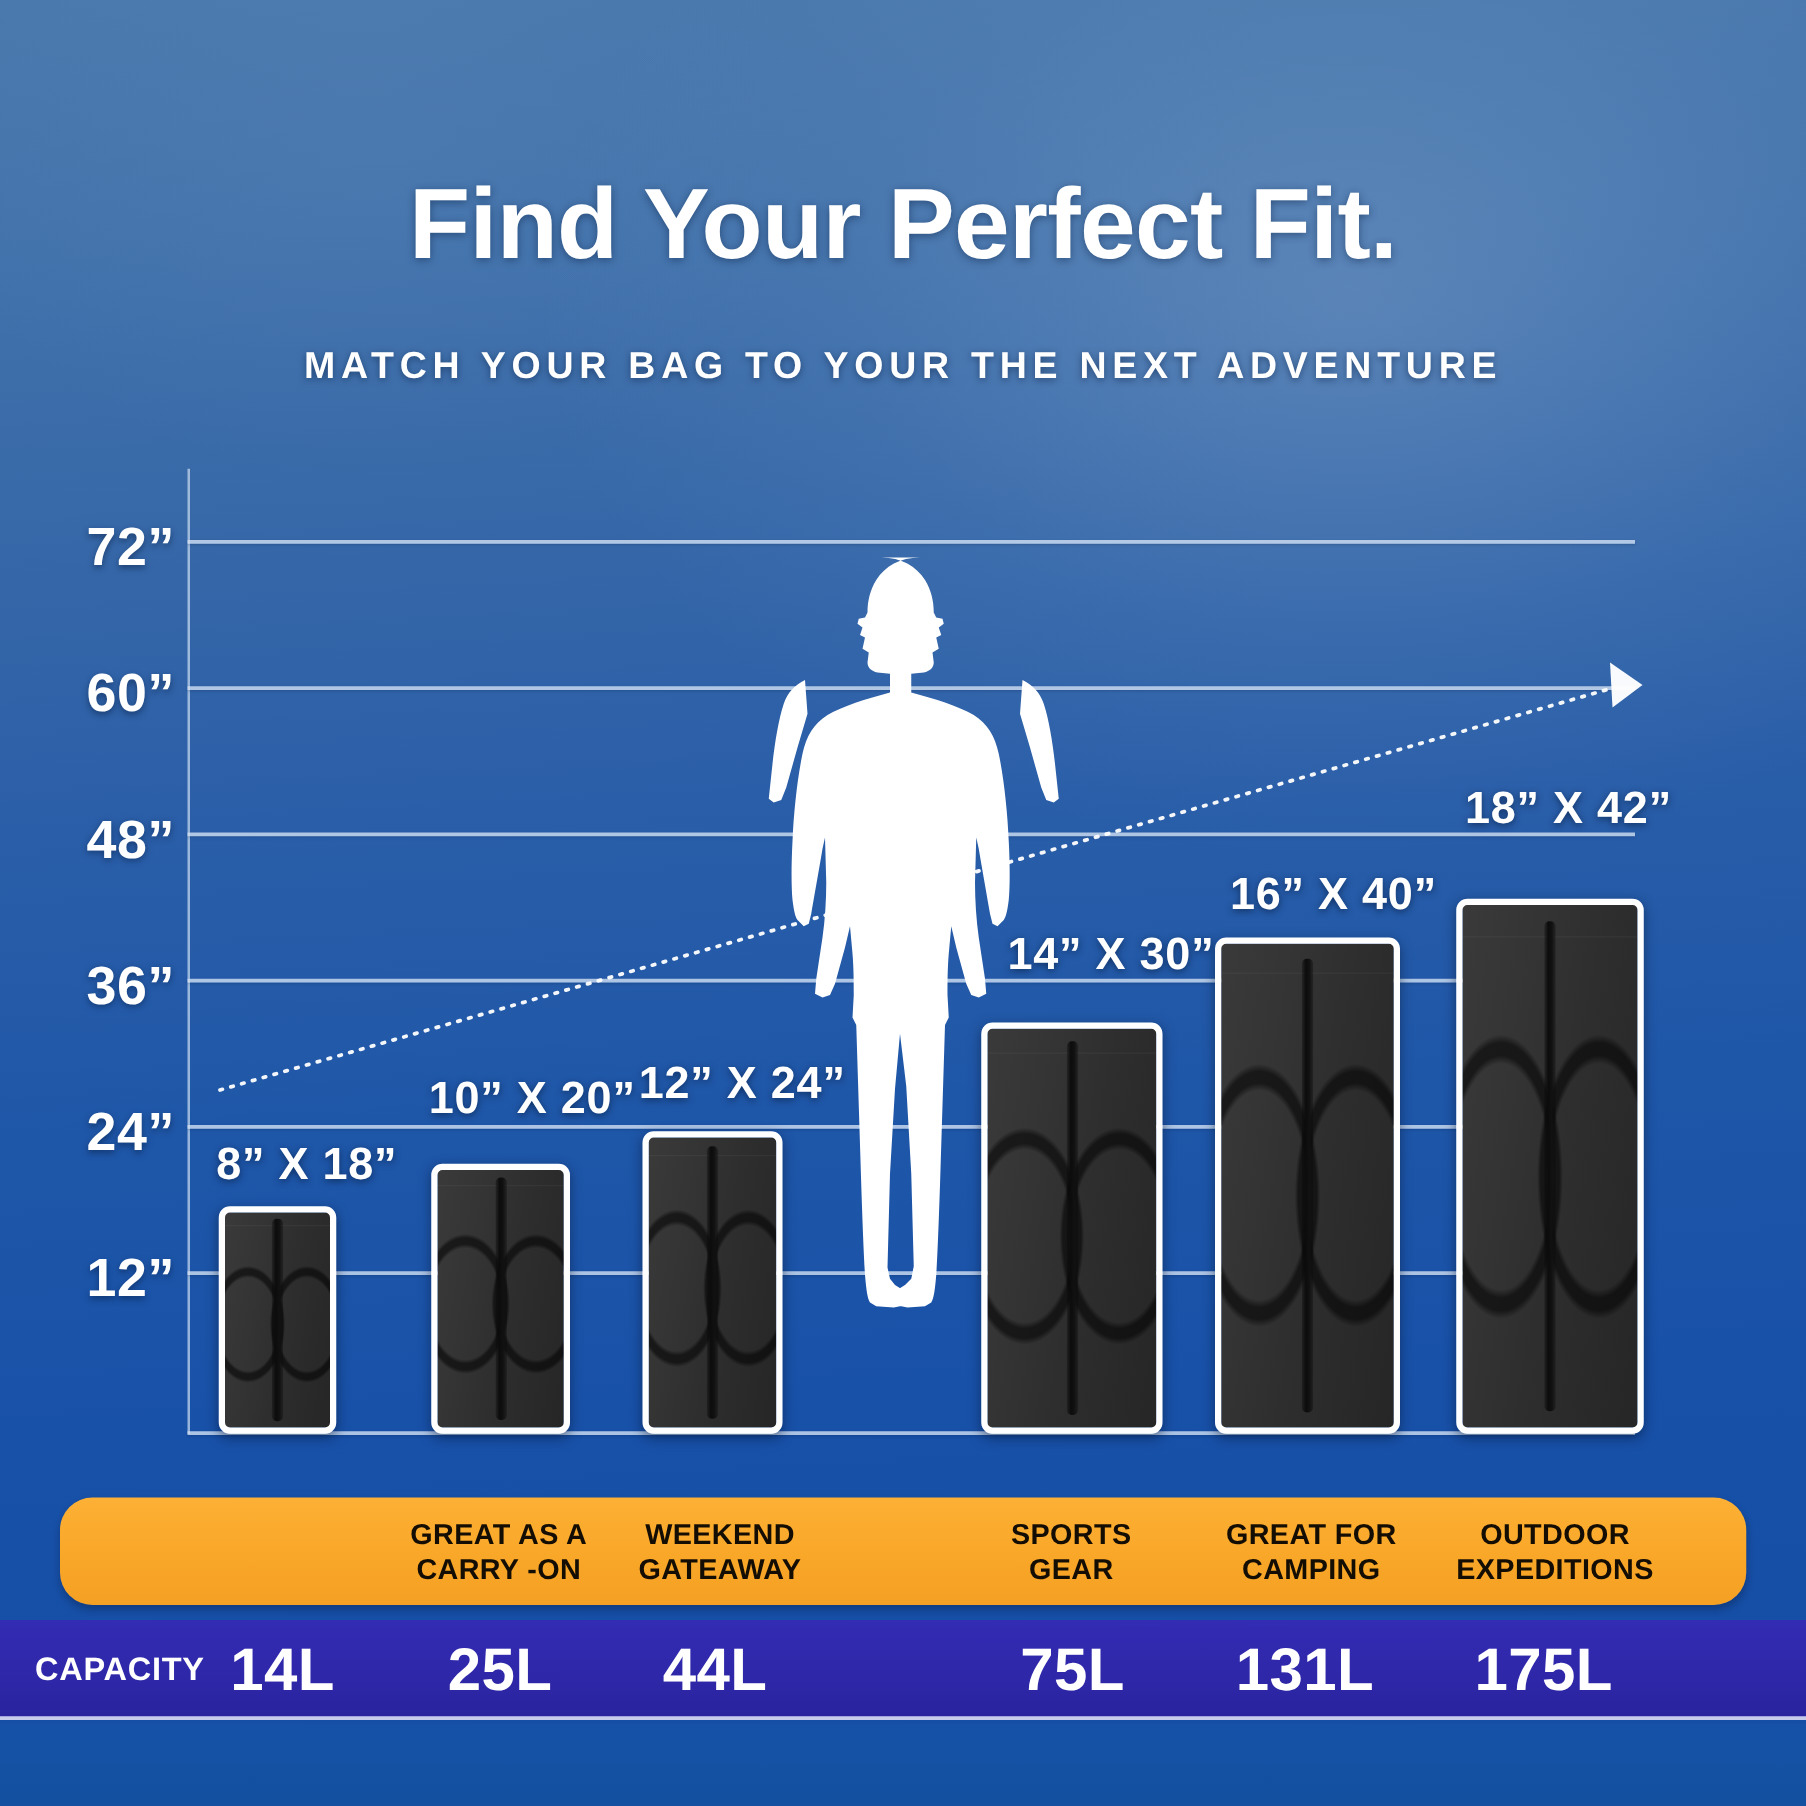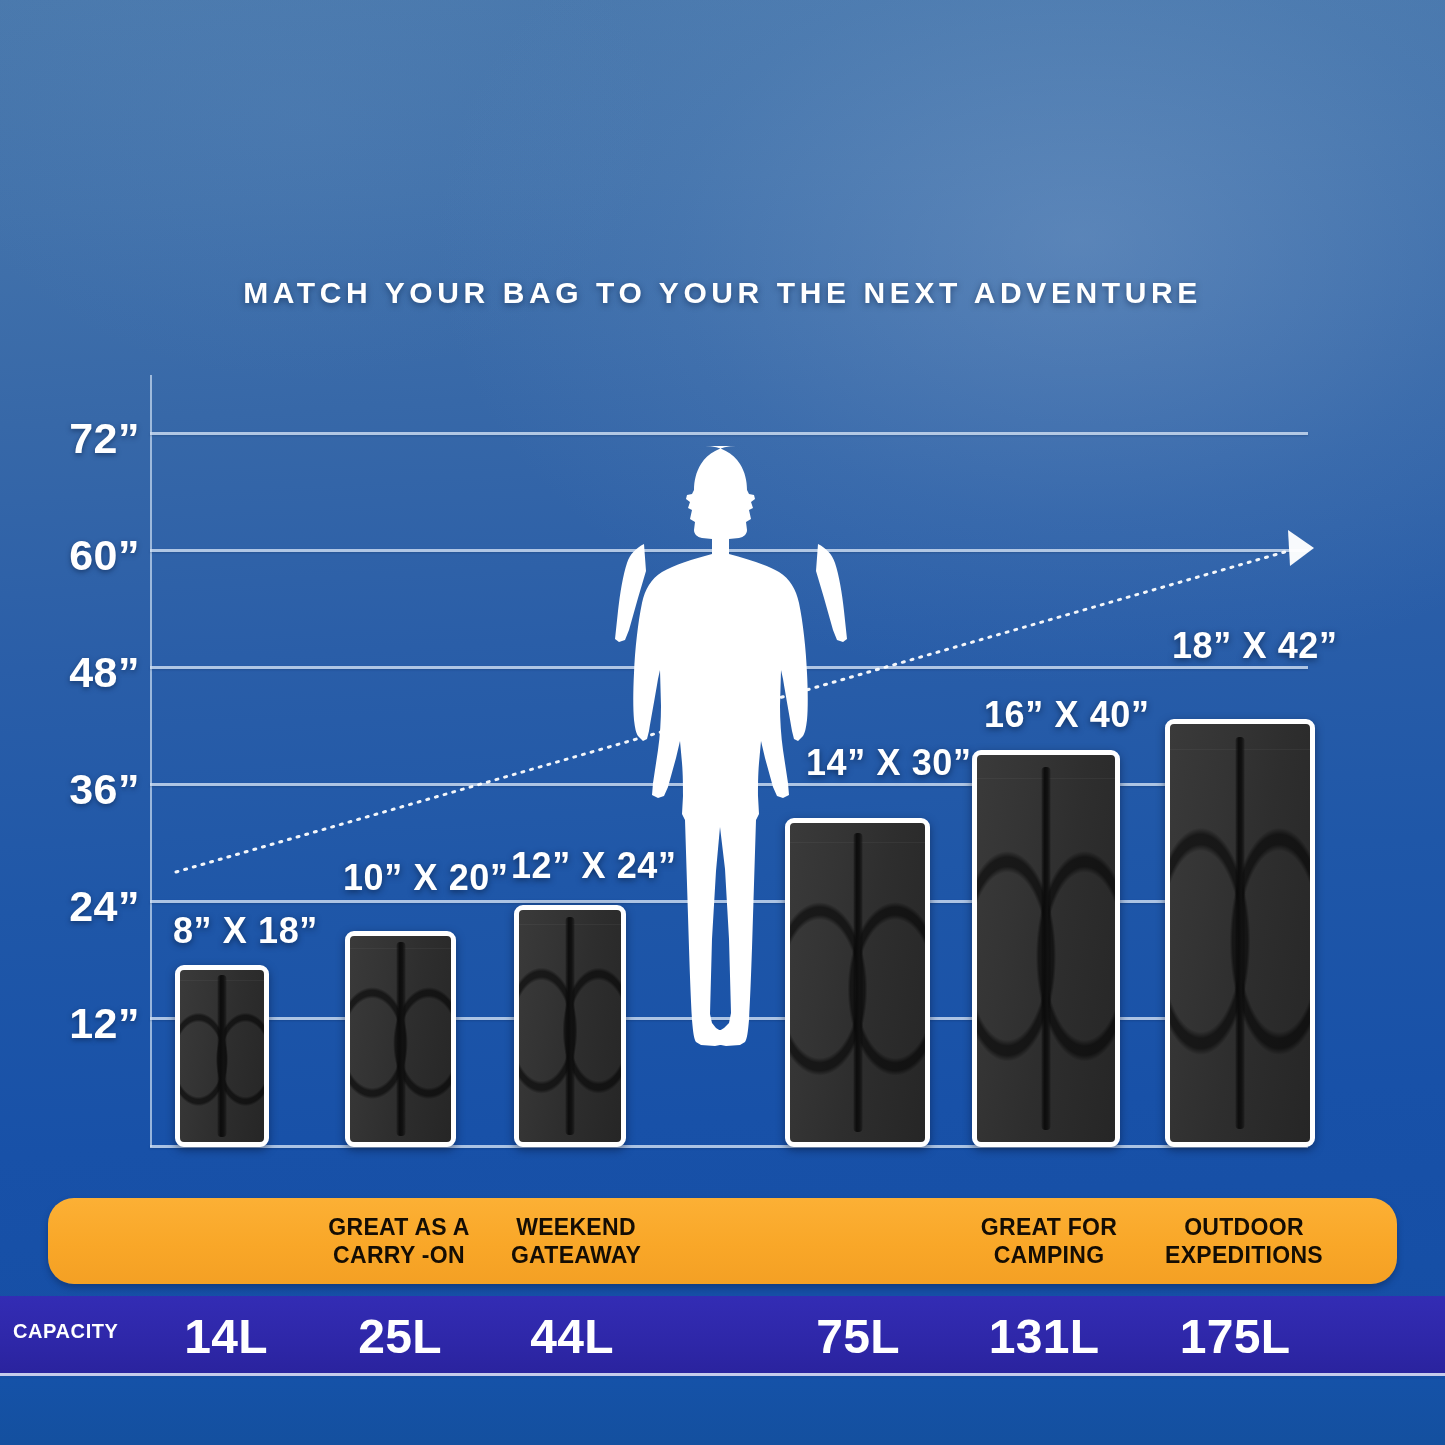--- a/index.html
+++ b/index.html
@@ -89,38 +89,39 @@
     color:#140d04;font-size:23px;font-weight:bold;line-height:1.22;
     letter-spacing:.3px;text-align:center;white-space:nowrap;
   }
   
   .cap-band{
     position:absolute;left:0;top:1296px;width:1445px;height:80px;
     background:linear-gradient(180deg,#332cb4 0%,#2e27a8 60%,#2a239e 100%);
     border-bottom:3px solid rgba(225,232,245,.85);
   }
   .cap-title{
-    position:absolute;left:13px;top:1320px;
-    color:#ffffff;font-size:20px;font-weight:bold;letter-spacing:.6px;
+    position:absolute;left:28px;top:1320px;
+    color:#ffffff;font-size:26px;font-weight:bold;letter-spacing:.6px;
   }
   .cap-val{
     position:absolute;top:1309px;
     color:#ffffff;font-size:48px;font-weight:bold;letter-spacing:.3px;
     text-align:center;white-space:nowrap;
   }
   .bottom-strip{
     position:absolute;left:0;top:1379px;width:1445px;height:66px;
     background:linear-gradient(180deg,#1552a8 0%,#14509f 100%);
   }
 </style>
 </head>
 <body>
 
 <div id="root">
 
+  <div class="title">Find Your Perfect Fit.</div>
   <div class="subtitle">MATCH YOUR BAG TO YOUR THE NEXT ADVENTURE</div>
 
   <div class="plot">
 
     <div class="axis-v"></div>
 
     <div class="gridline" style="top:432px;width:1158px;"></div>
     <div class="gridline" style="top:549px;width:1158px;"></div>
     <div class="gridline" style="top:666px;width:1158px;"></div>
     <div class="gridline" style="top:783px;width:1158px;"></div>
@@ -204,20 +205,24 @@
   <div class="orange-band"></div>
 
   <div class="cat" style="left:312px;top:1198px;width:174px;">
     <span>GREAT AS A</span>
     <span>CARRY -ON</span>
   </div>
   <div class="cat" style="left:490px;top:1198px;width:172px;">
     <span>WEEKEND</span>
     <span>GATEAWAY</span>
   </div>
+  <div class="cat" style="left:774px;top:1198px;width:166px;">
+    <span>SPORTS</span>
+    <span>GEAR</span>
+  </div>
   <div class="cat" style="left:960px;top:1198px;width:178px;">
     <span>GREAT FOR</span>
     <span>CAMPING</span>
   </div>
   <div class="cat" style="left:1148px;top:1198px;width:192px;">
     <span>OUTDOOR</span>
     <span>EXPEDITIONS</span>
   </div>
 
   <div class="cap-band"></div>

